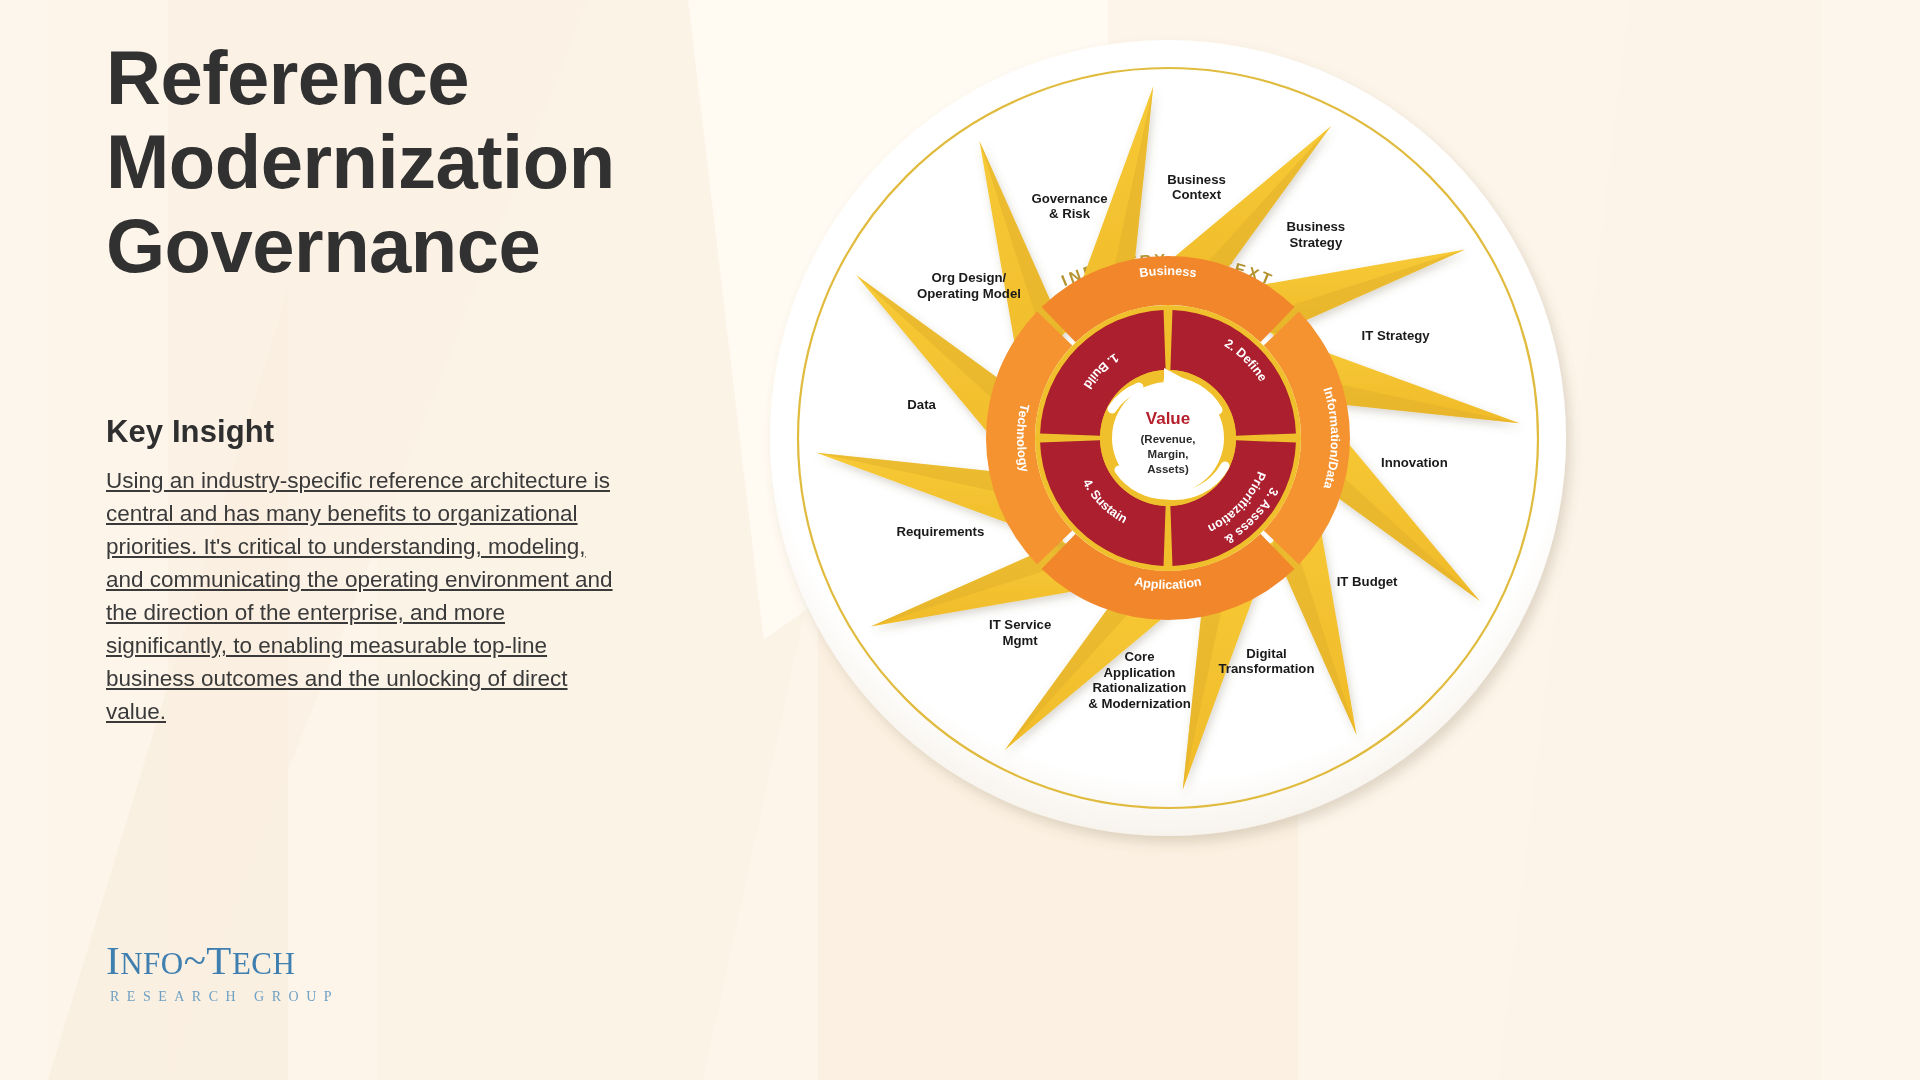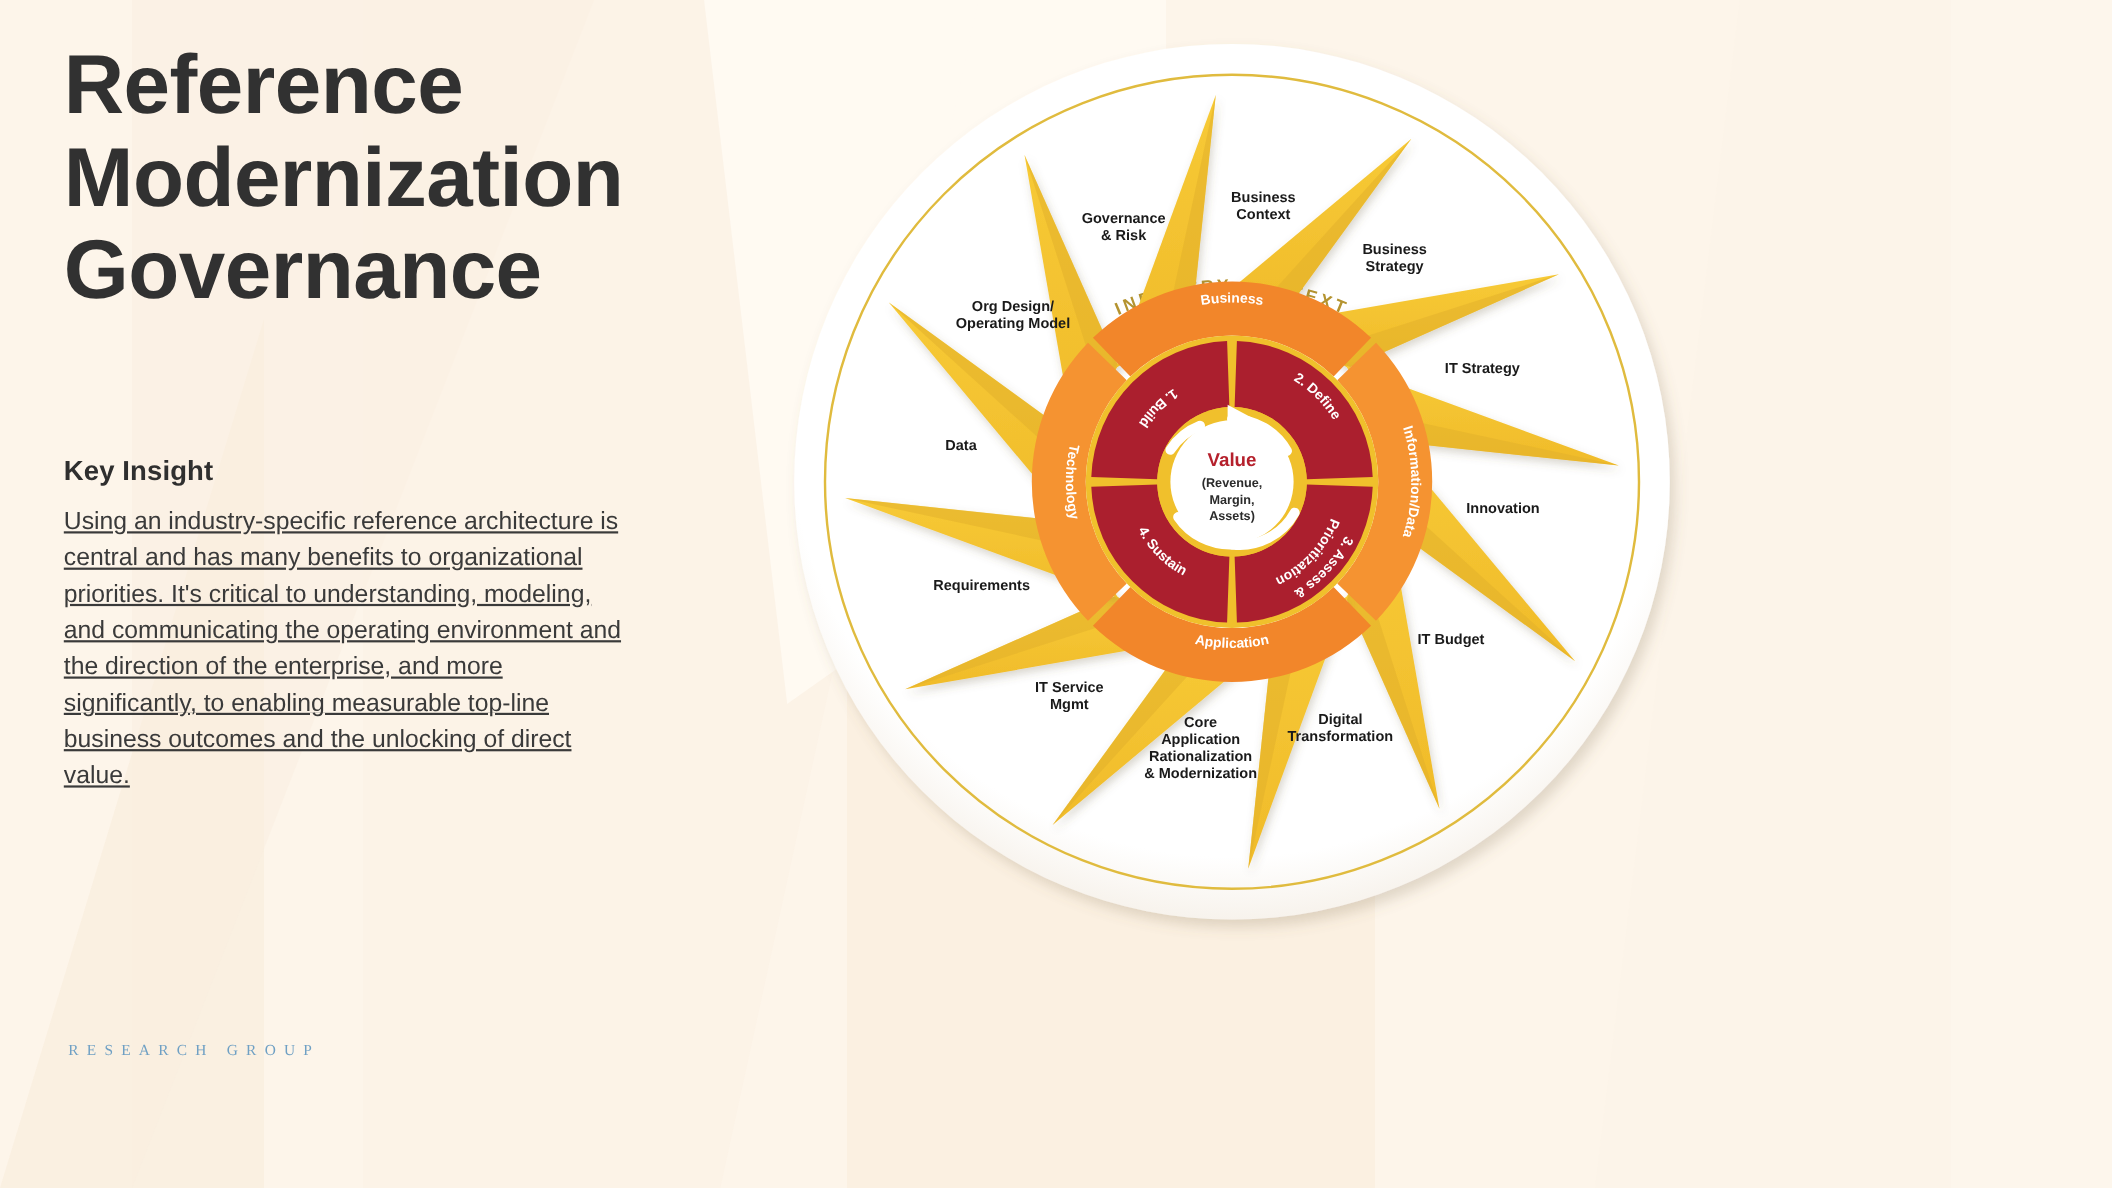--- a/index.html
+++ b/index.html
@@ -7,20 +7,21 @@
     width:1920px; height:1080px;
     overflow:hidden;
     font-family:"Liberation Sans", sans-serif;
     background:#fdf6ec;
   }
   #stage {
     position:relative;
     width:1773px; height:1080px;
     background:#fdf5ea;
     overflow:hidden;
+    margin-left:48px;
   }
   
   .facet { position:absolute; pointer-events:none; }
   .f1 { left:0; top:290px; width:0; height:0;
         border-left:240px solid transparent;
         border-bottom:790px solid #f9ecdc; opacity:.65; }
   .f2 { left:120px; top:0px; width:0; height:0;
         border-right:420px solid transparent;
         border-top:1080px solid #faeedf; opacity:.5; }
   .f3 { left:330px; top:0; width:560px; height:1080px;
@@ -38,21 +39,21 @@
 
   
   .left { position:absolute; left:58px; top:40px; width:620px; }
   .title {
     font-size:76px; line-height:1.0; font-weight:700;
     color:#313131; letter-spacing:-0.5px;
   }
   .title .ln { display:block; margin-bottom:8px; }
   .kicker {
     margin-top:130px;
-    font-size:25px; font-weight:700; color:#2f2f2f;
+    font-size:31px; font-weight:700; color:#2f2f2f;
     letter-spacing:0.1px;
   }
   .body {
     margin-top:14px;
     font-size:22.5px; line-height:1.47; color:#3a3a3a;
     max-width:520px;
     text-decoration:underline;
   }
 
   
@@ -115,20 +116,21 @@
     <h1 class="title">
       <span class="ln">Reference</span>
       <span class="ln">Modernization</span>
       <span class="ln">Governance</span>
     </h1>
     <div class="kicker">Key Insight</div>
     <p class="body">Using an industry-specific reference architecture is central and has many benefits to organizational priorities. It's critical to understanding, modeling, and communicating the operating environment and the direction of the enterprise, and more significantly, to enabling measurable top-line business outcomes and the unlocking of direct value.</p>
   </div>
 
   <div class="logo">
+    <div class="logo-main"><span class="cap">I</span><span class="sm">NFO</span><span class="cap">~</span><span class="cap">T</span><span class="sm">ECH</span></div>
     <div class="logo-sub">RESEARCH GROUP</div>
   </div>
 
   <div id="diagram">
     <svg viewBox="0 0 840 820" xmlns="http://www.w3.org/2000/svg">
       <defs>
         <radialGradient id="discShade" cx="50%" cy="42%" r="62%">
           <stop offset="0%" stop-color="#ffffff"></stop>
           <stop offset="82%" stop-color="#ffffff"></stop>
           <stop offset="100%" stop-color="#f3ece2"></stop>

